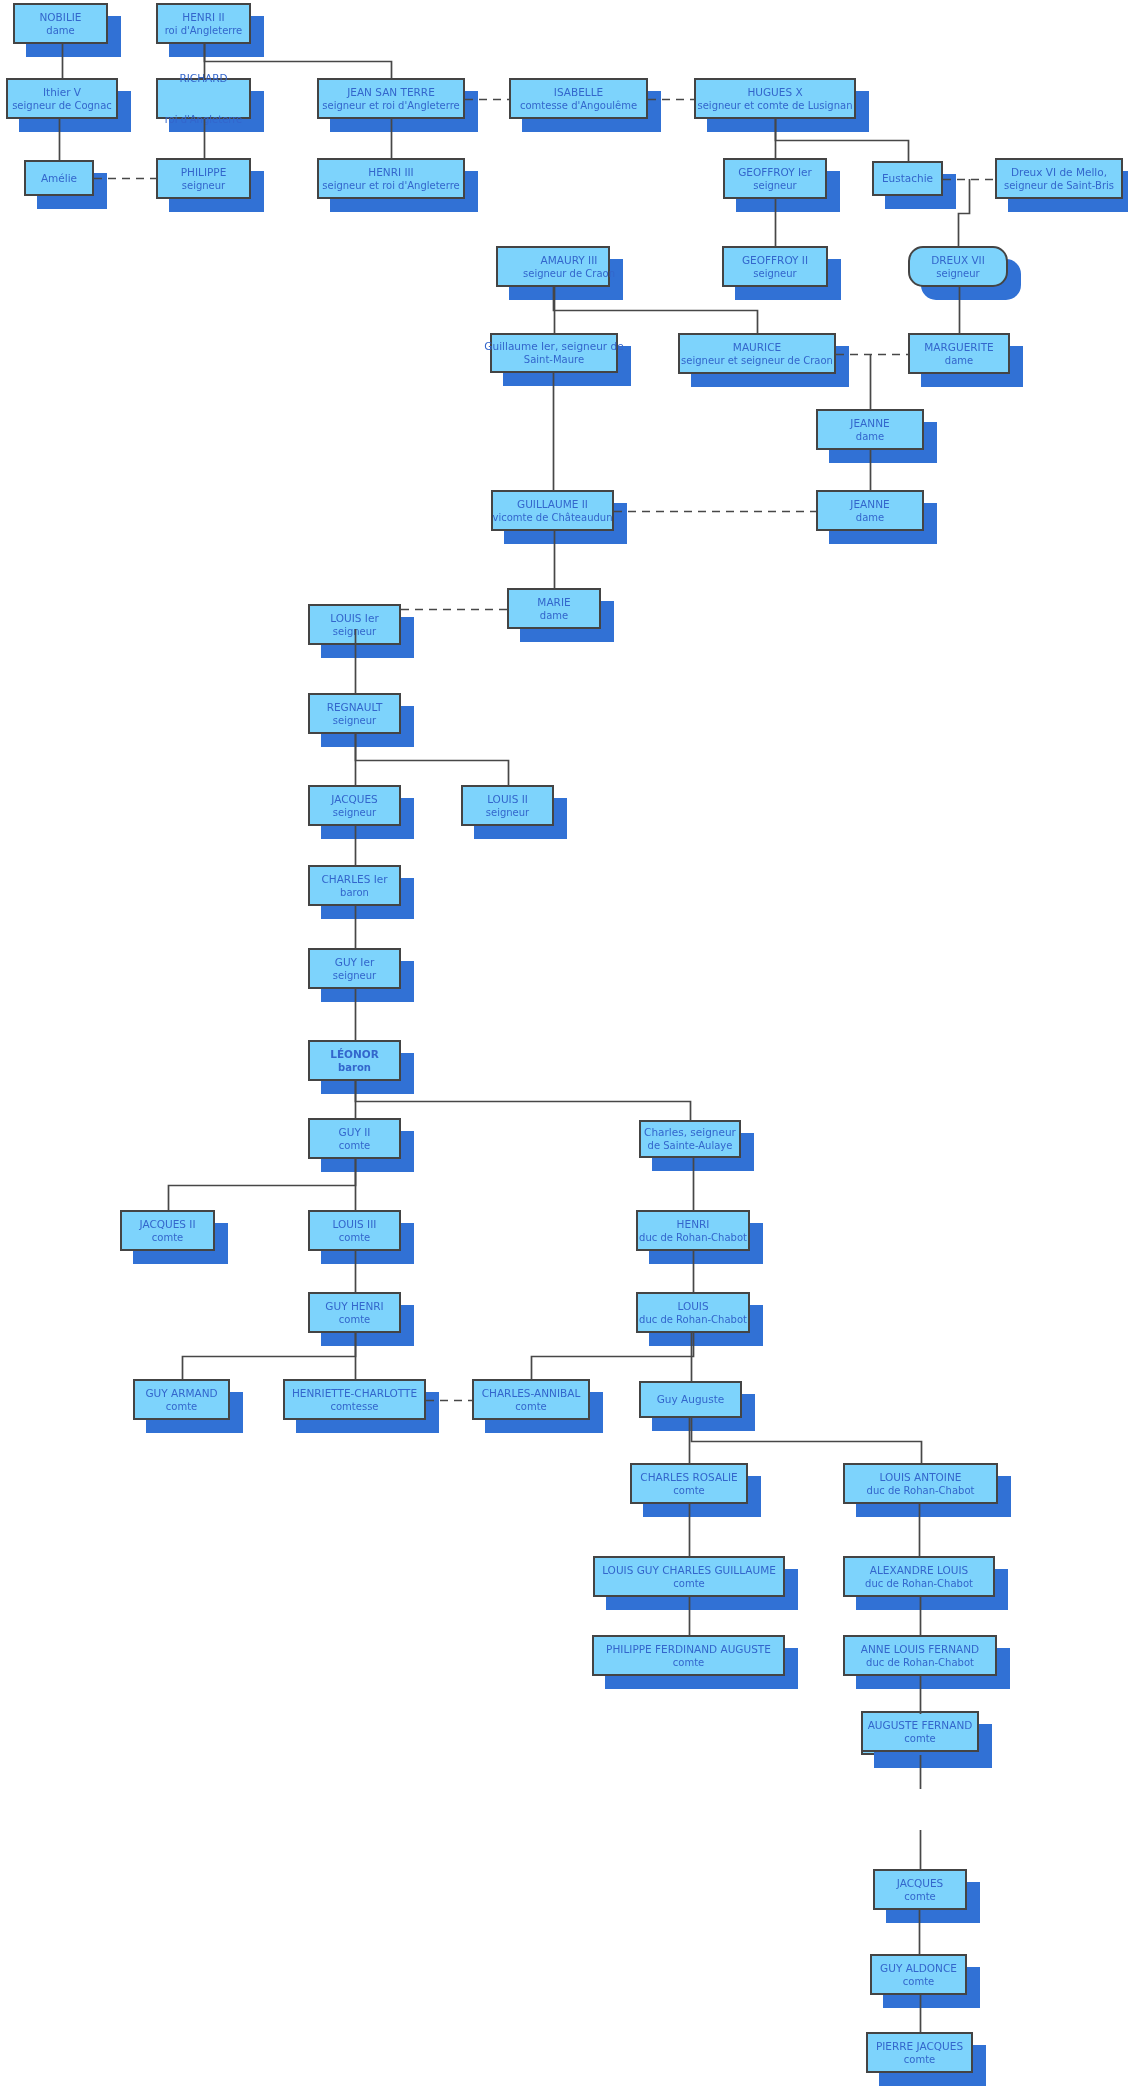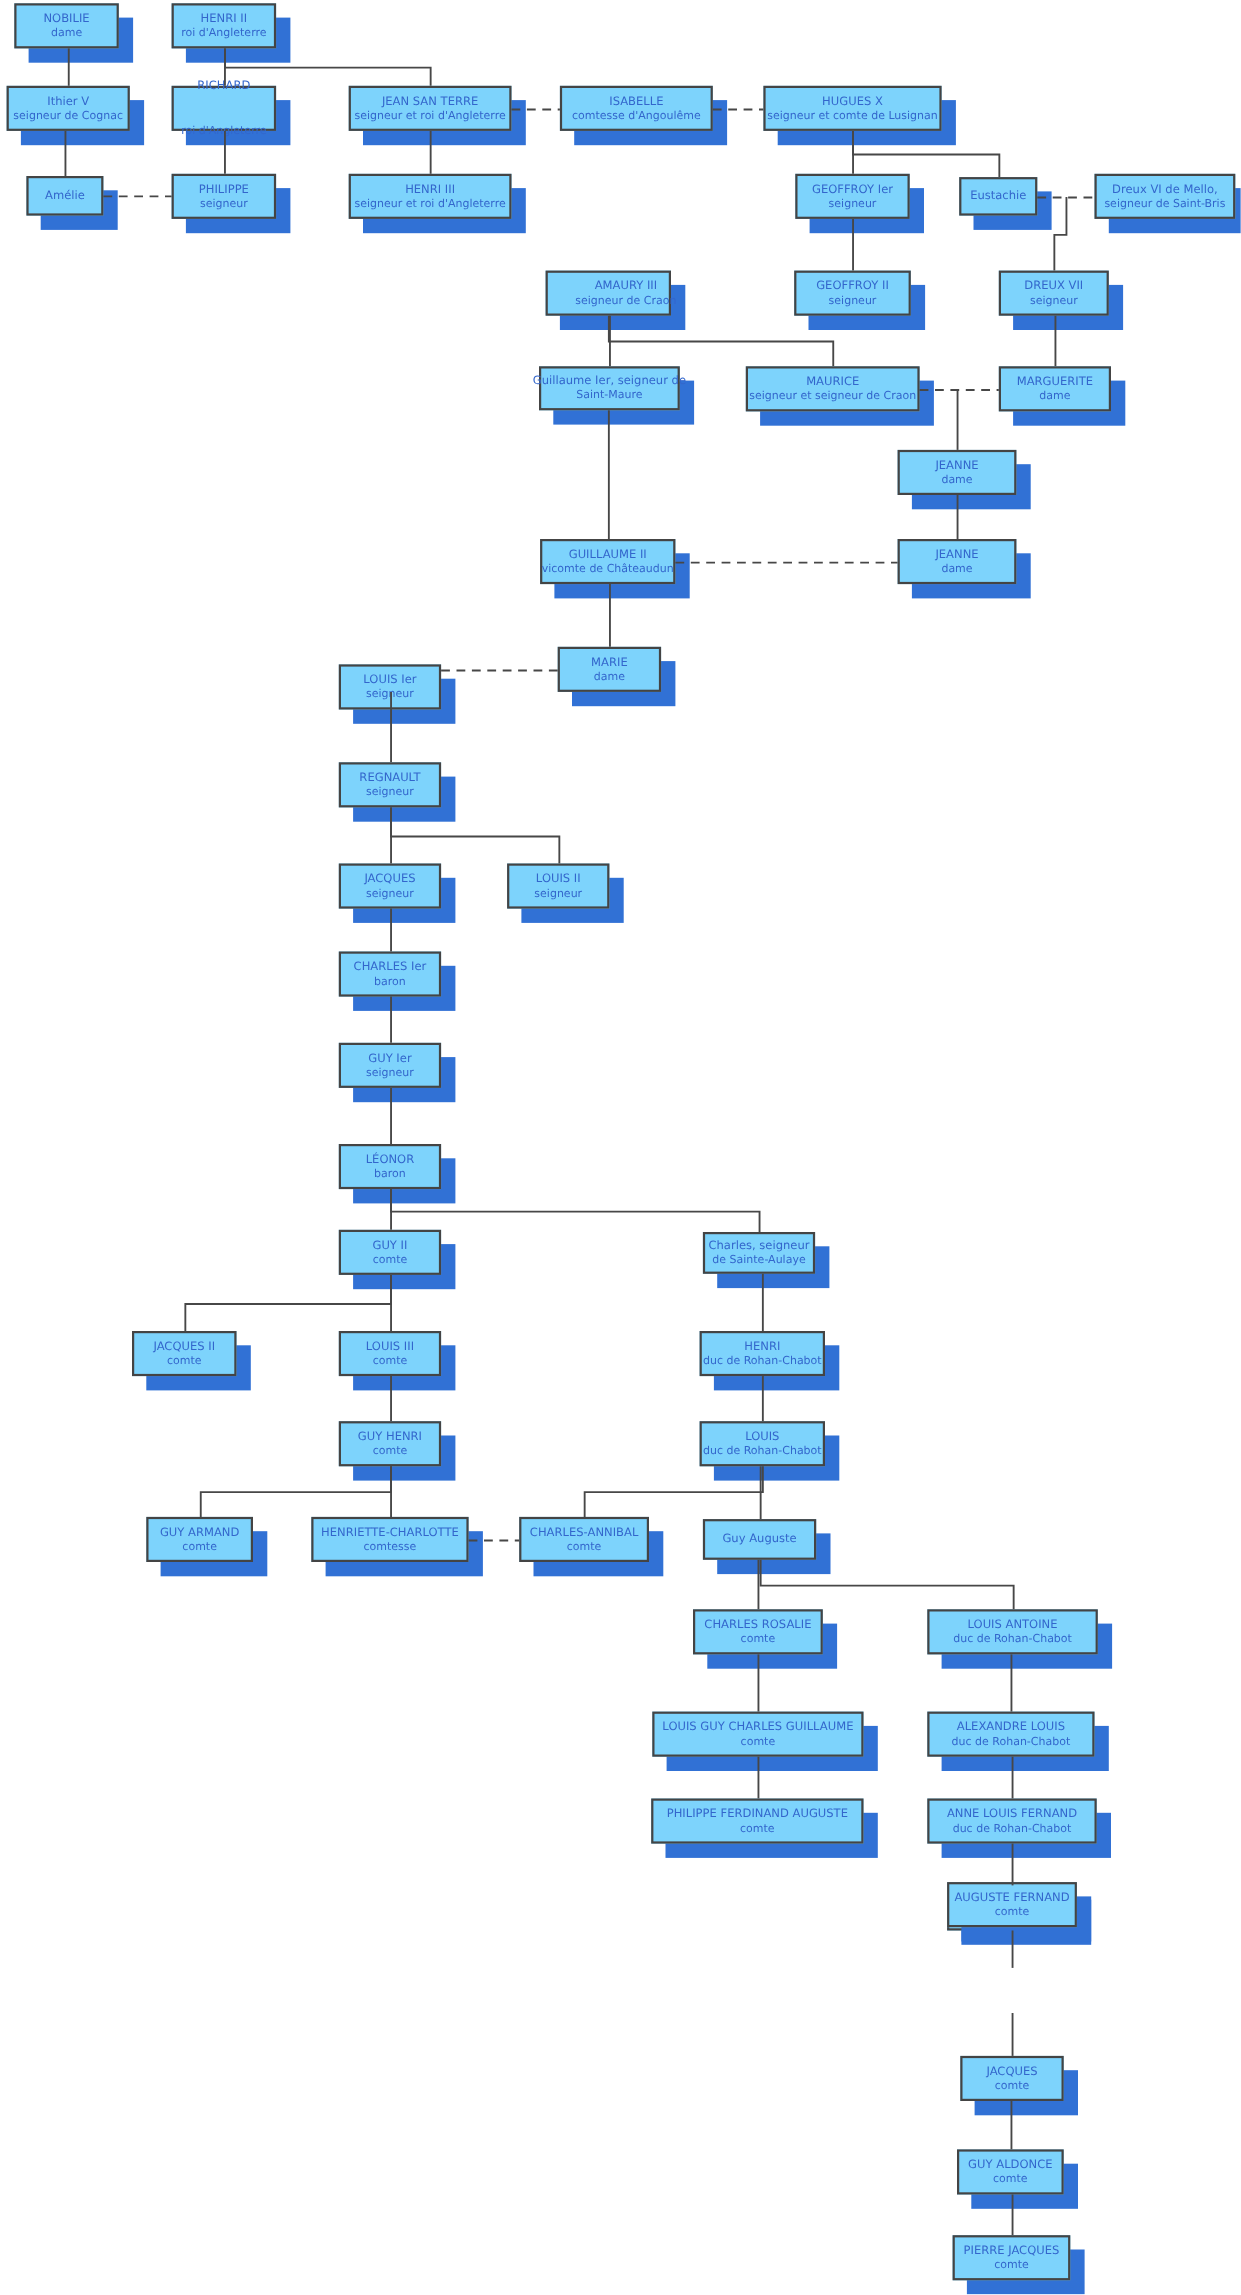--- a/index.html
+++ b/index.html
@@ -88,21 +88,21 @@
         <span class="title-line">seigneur de Saint-Bris</span>
       </div>
       <div class="node" style="left: 496px; top: 246px; width: 114px; height: 41px; padding-left: 32px;">
         <span class="name-line">AMAURY III</span>
         <span class="title-line">seigneur de Craon</span>
       </div>
       <div class="node" style="left: 722px; top: 246px; width: 106px; height: 41px;">
         <span class="name-line">GEOFFROY II</span>
         <span class="title-line">seigneur</span>
       </div>
-      <div class="node" style="left: 908px; top: 246px; width: 100px; height: 41px;">
+      <div class="node" style="left: 908px; top: 246px; width: 100px; height: 41px; border-radius: 15px;">
         <span class="name-line">DREUX VII</span>
         <span class="title-line">seigneur</span>
       </div>
       <div class="node" style="left: 490px; top: 333px; width: 128px; height: 40px;">
         <span class="name-line">Guillaume Ier, seigneur de</span>
         <span class="title-line">Saint-Maure</span>
       </div>
       <div class="node" style="left: 678px; top: 333px; width: 158px; height: 41px;">
         <span class="name-line">MAURICE</span>
         <span class="title-line">seigneur et seigneur de Craon</span>
@@ -144,21 +144,21 @@
         <span class="title-line">seigneur</span>
       </div>
       <div class="node" style="left: 308px; top: 865px; width: 93px; height: 41px;">
         <span class="name-line">CHARLES Ier</span>
         <span class="title-line">baron</span>
       </div>
       <div class="node" style="left: 308px; top: 948px; width: 93px; height: 41px;">
         <span class="name-line">GUY Ier</span>
         <span class="title-line">seigneur</span>
       </div>
-      <div class="node" style="left: 308px; top: 1040px; width: 93px; height: 41px;">
+      <div class="node" style="left: 308px; top: 1040px; width: 93px; height: 41px; font-weight: bold;">
         <span class="name-line">LÉONOR</span>
         <span class="title-line">baron</span>
       </div>
       <div class="node" style="left: 308px; top: 1118px; width: 93px; height: 41px;">
         <span class="name-line">GUY II</span>
         <span class="title-line">comte</span>
       </div>
       <div class="node" style="left: 639px; top: 1120px; width: 102px; height: 38px;">
         <span class="name-line">Charles, seigneur</span>
         <span class="title-line">de Sainte-Aulaye</span>

